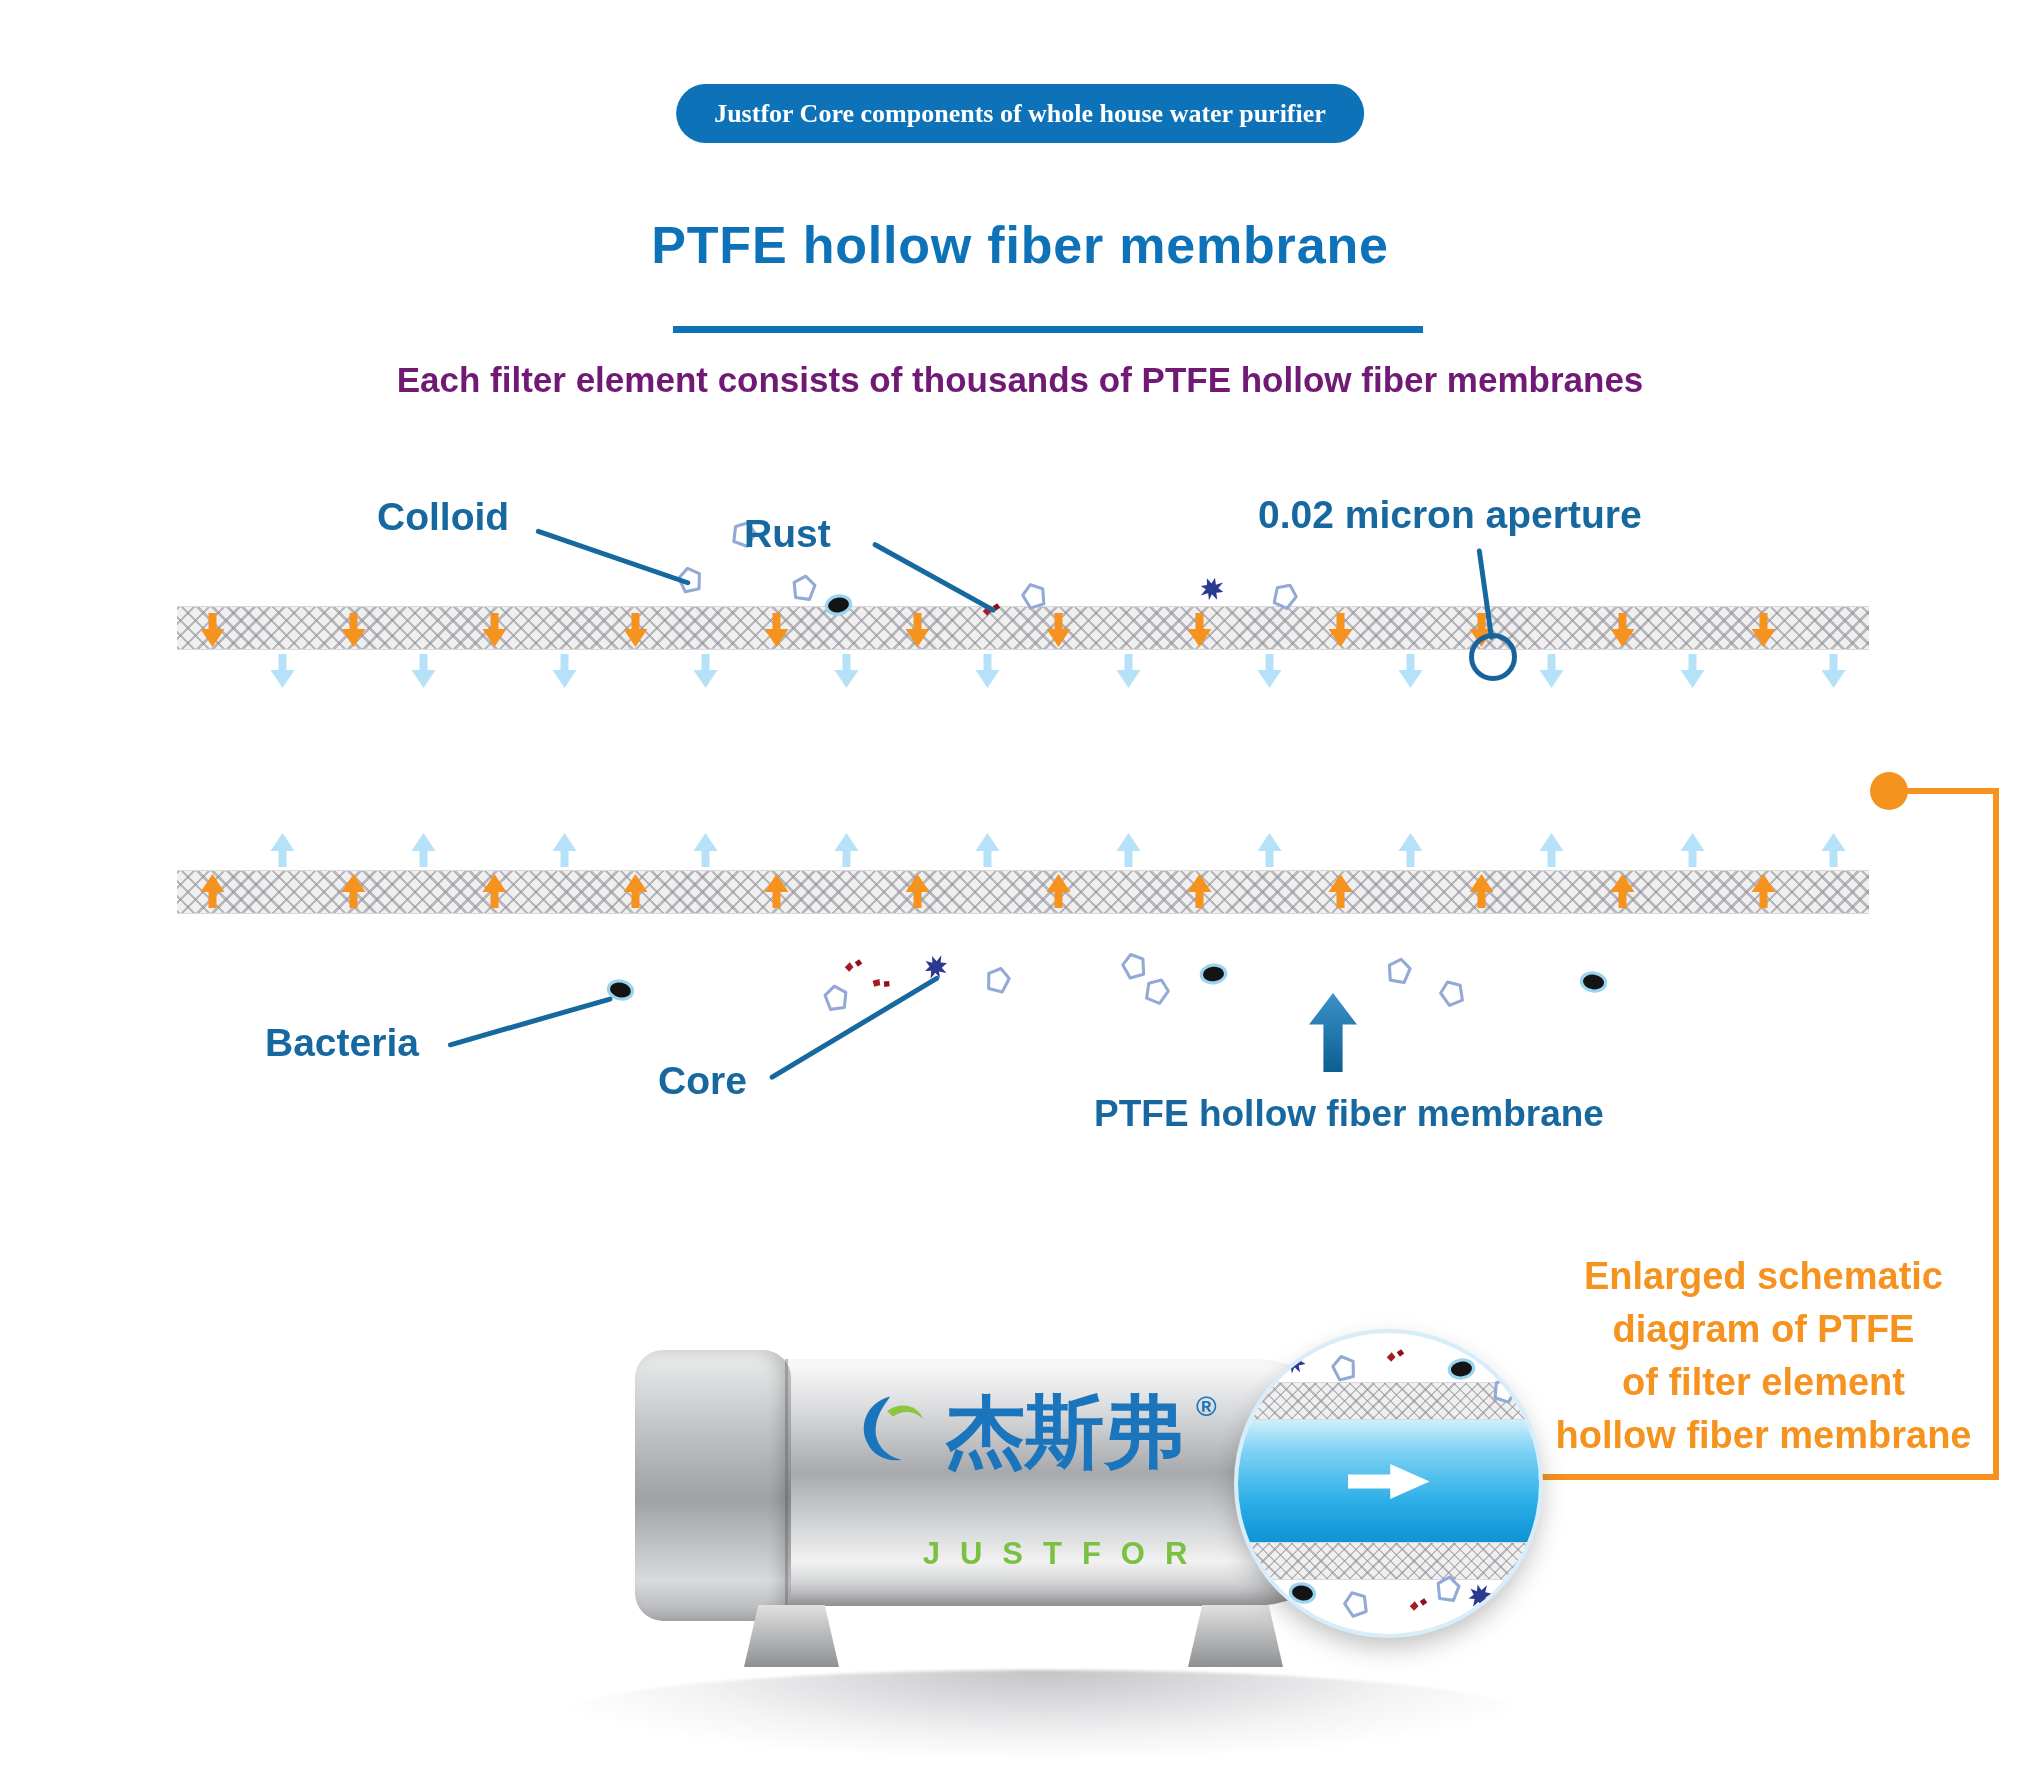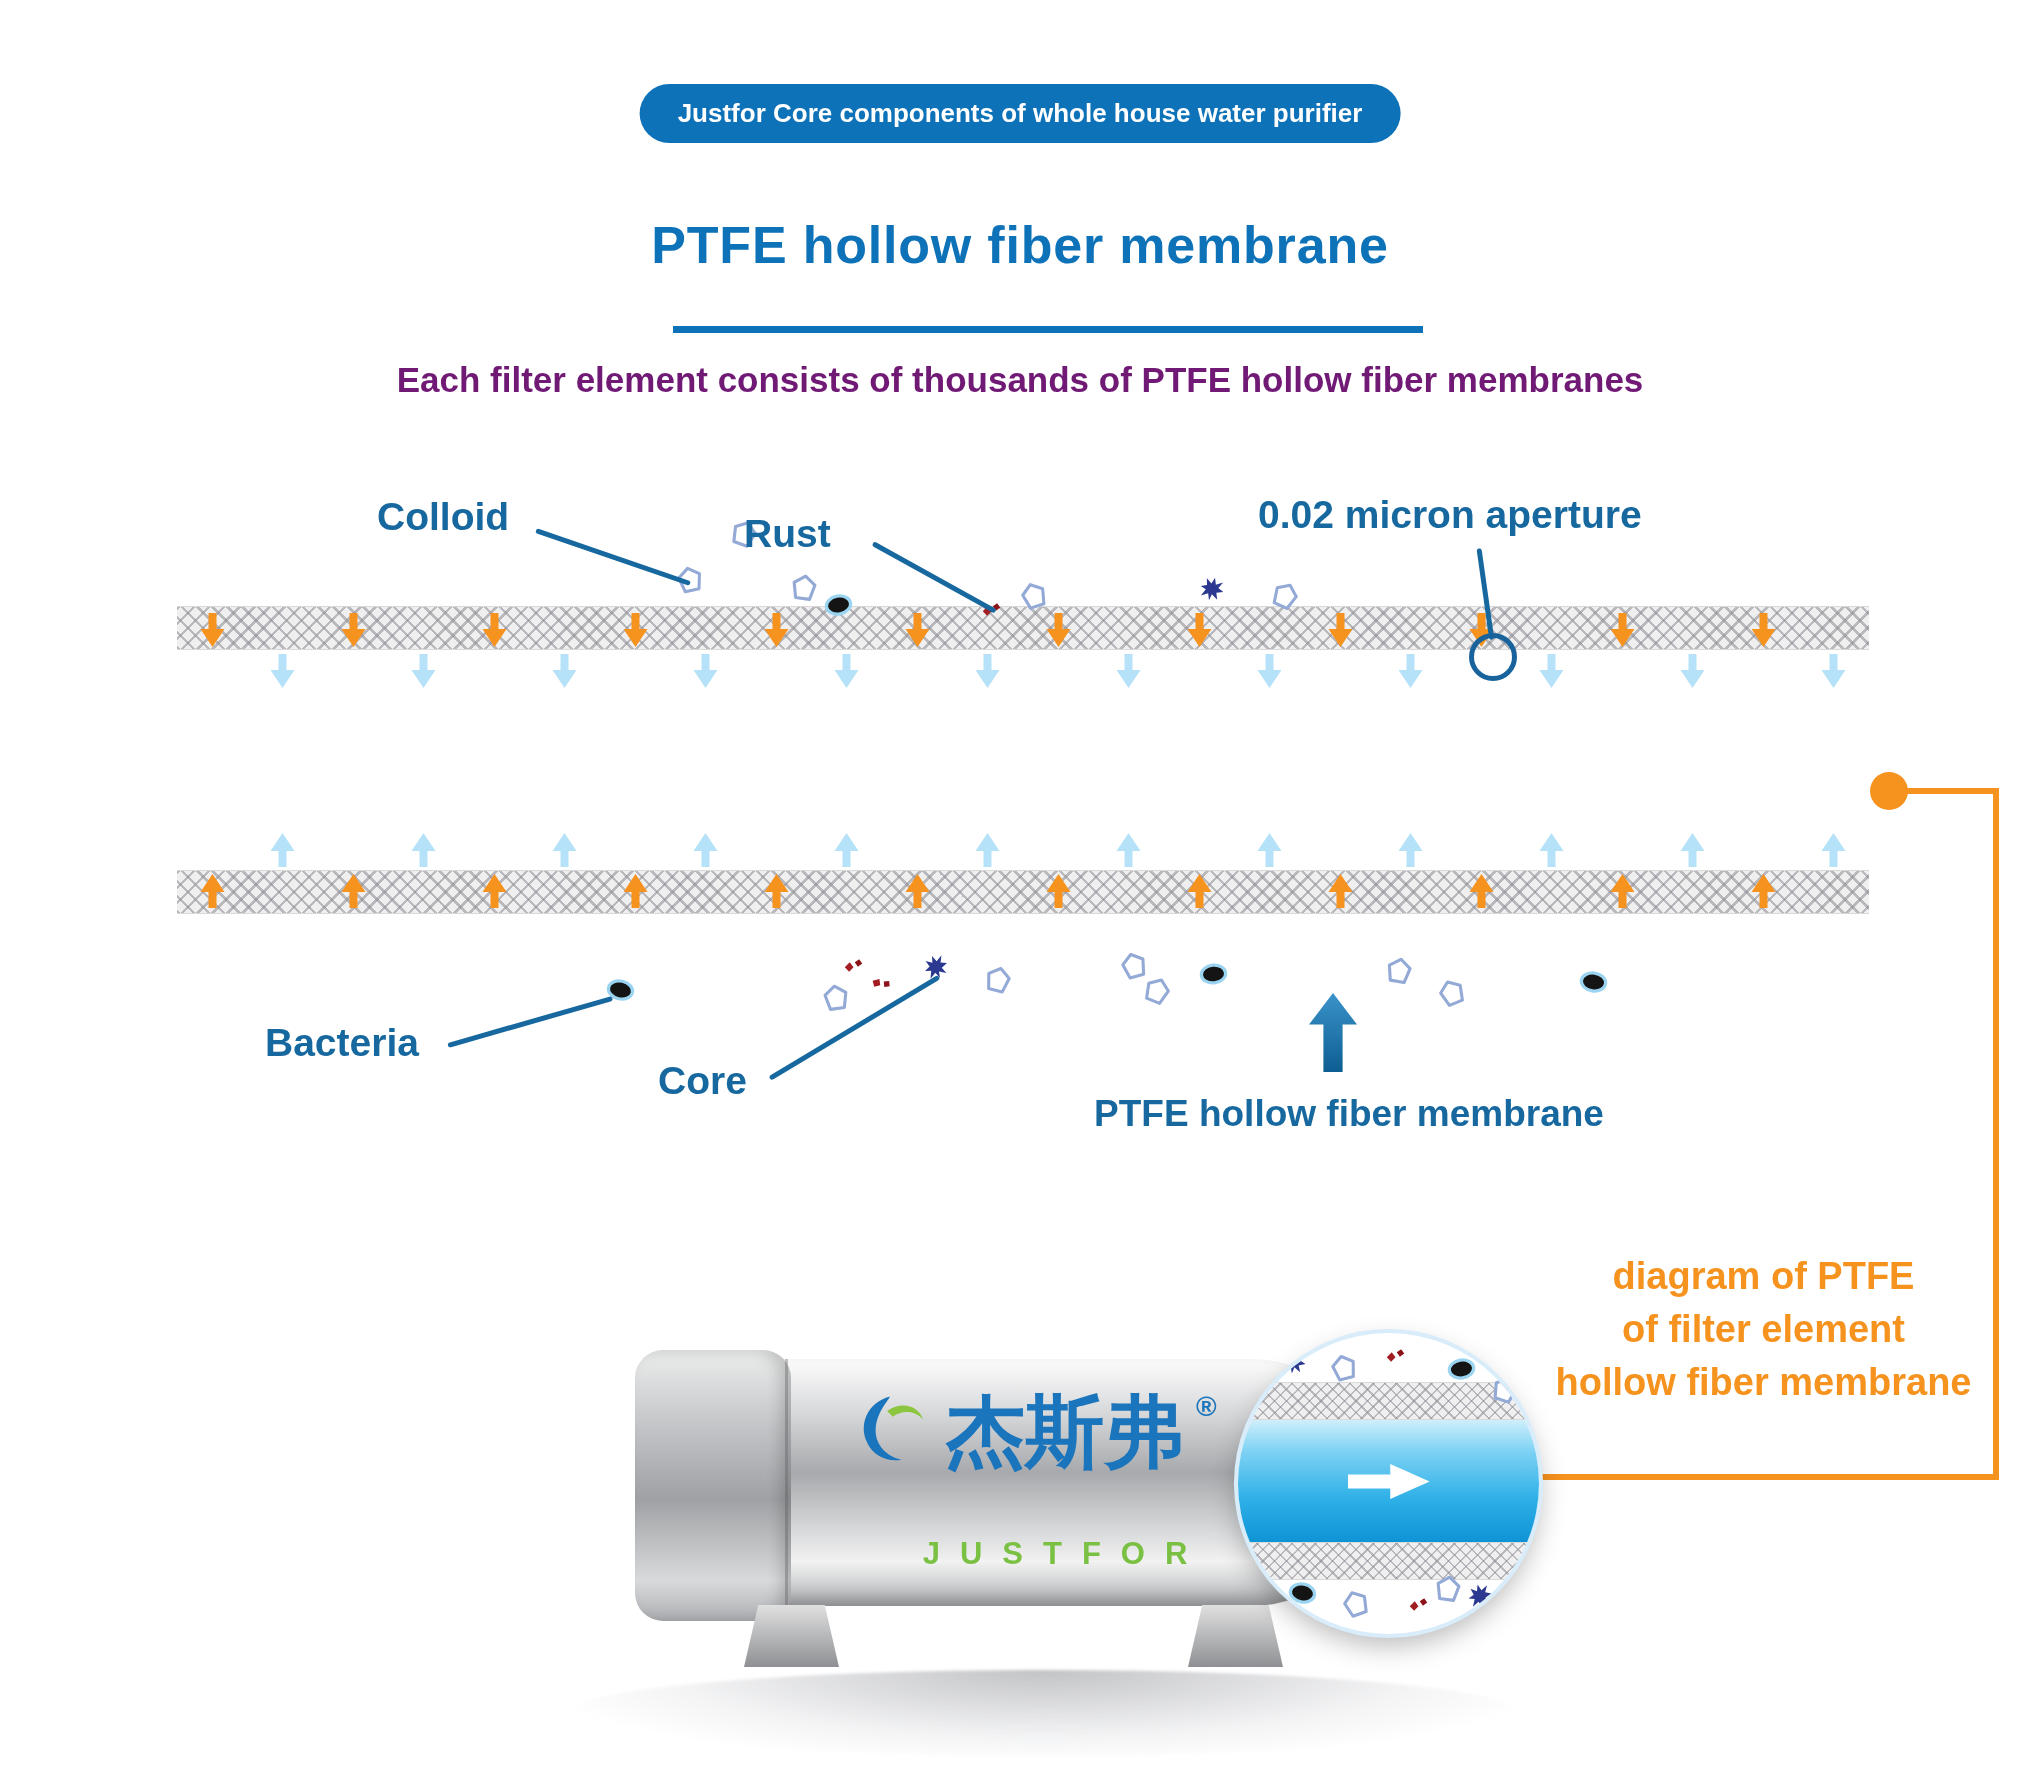--- a/index.html
+++ b/index.html
@@ -7,21 +7,21 @@
     --c-brand:#1b75bc; --c-green:#7ac143;
     --water-light:#cfeffb; --water-deep:#0e93d6;
   }
   html,body{margin:0;padding:0;background:#fff;}
   .canvas{position:relative;width:2040px;height:1789px;background:#fff;overflow:hidden;
           font-family:"Liberation Sans",sans-serif;}
 
   
   .banner{position:absolute;top:84px;left:50%;transform:translateX(-50%);height:59px;line-height:59px;
           padding:0 38px;border-radius:30px;background:var(--c-blue);color:#fff;font-size:26px;
-          font-weight:bold;white-space:nowrap;}
+          font-weight:bold;white-space:nowrap;font-family:Liberation Serif, serif;}
   .main-title{position:absolute;top:215px;left:0;width:100%;margin:0;text-align:center;
           color:var(--c-blue);font-size:52px;font-weight:bold;letter-spacing:0.8px;}
   .title-rule{position:absolute;top:326px;left:673px;width:750px;height:7.4px;background:var(--c-blue);}
   .subtitle{position:absolute;top:360px;left:0;width:100%;text-align:center;color:#701a75;
           font-size:35px;font-weight:bold;}
 
   
   .scene{position:absolute;left:177px;top:606px;width:1692px;height:308px;}
   .band{position:absolute;left:0;width:100%;height:44px;box-sizing:border-box;background-color:#efefef;
         background-image:repeating-linear-gradient(45deg,rgba(140,140,148,.55) 0 2.5px,transparent 2.5px 10.7px),
@@ -440,20 +440,21 @@
   <div class="tap-text">
     <div>PTFE hollow fiber membrane</div>
   </div>
 
   <div class="connector-dot"></div>
   <div class="connector" style="left:1889px;top:788px;width:109px;height:5.8px"></div>
   <div class="connector" style="left:1993px;top:788px;width:5.8px;height:692px"></div>
   <div class="connector" style="left:1535px;top:1474px;width:464px;height:5.8px"></div>
 
   <div class="note">
+    <div>Enlarged schematic</div>
     <div>diagram of PTFE</div>
     <div>of filter element</div>
     <div>hollow fiber membrane</div>
   </div>
 
   <div class="product">
     <div class="prod-body"></div>
     <div class="prod-cap"></div>
     <div class="prod-seam"></div>
     <div class="brand">

